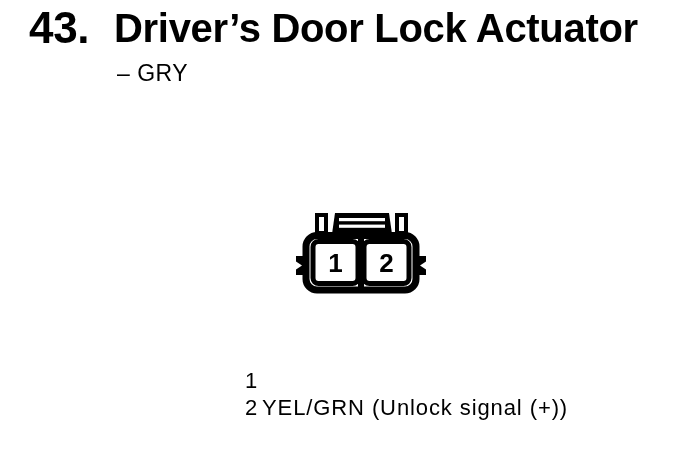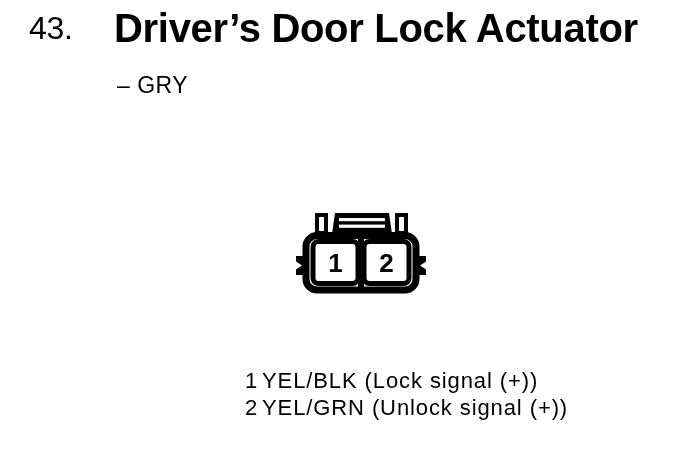--- a/index.html
+++ b/index.html
@@ -13,22 +13,22 @@
     height: 450px;
     background: #ffffff;
     color: #000000;
     font-family: "Liberation Sans", sans-serif;
     overflow: hidden;
   }
   .item-no {
     position: absolute;
     left: 29px;
     top: 8px;
-    font-size: 32px;
-    font-weight: normal;
+    font-size: 44px;
+    font-weight: bold;
     line-height: 40px;
     letter-spacing: -0.3px;
     white-space: nowrap;
   }
   .title {
     position: absolute;
     left: 114px;
     top: 8px;
     font-size: 40px;
     font-weight: bold;
@@ -39,21 +39,20 @@
   .bullets {
     position: absolute;
     left: 117px;
     top: 58px;
     font-size: 23px;
     line-height: 30.5px;
     letter-spacing: 0.5px;
   }
   .bullet {
     white-space: nowrap;
-    margin-top: 12px;
   }
   .connector-svg {
     position: absolute;
     left: 296px;
     top: 212px;
   }
   .legend {
     position: absolute;
     left: 245px;
     top: 367px;
@@ -106,21 +105,20 @@
     <line x1="65" y1="26" x2="65" y2="78" stroke="#000000" stroke-width="6"></line>
     <rect x="17" y="29.5" width="45" height="42" rx="5.5" fill="#ffffff" stroke="#000000" stroke-width="5"></rect>
     <rect x="68" y="29.5" width="45" height="42" rx="5.5" fill="#ffffff" stroke="#000000" stroke-width="5"></rect>
     <text x="39.5" y="60" font-size="26" font-weight="bold" text-anchor="middle" fill="#000000">1</text>
     <text x="90.5" y="60" font-size="26" font-weight="bold" text-anchor="middle" fill="#000000">2</text>
   </svg>
 
   <div class="legend">
     <div class="legend-row">
       <span class="legend-pin">1</span>
-      <span class="legend-label">YEL/BLK (Lock signal (+))</span>
     </div>
     <div class="legend-row">
       <span class="legend-pin">2</span>
       <span class="legend-label">YEL/GRN (Unlock signal (+))</span>
     </div>
   </div>
 
 </div>
 
 </body></html>

